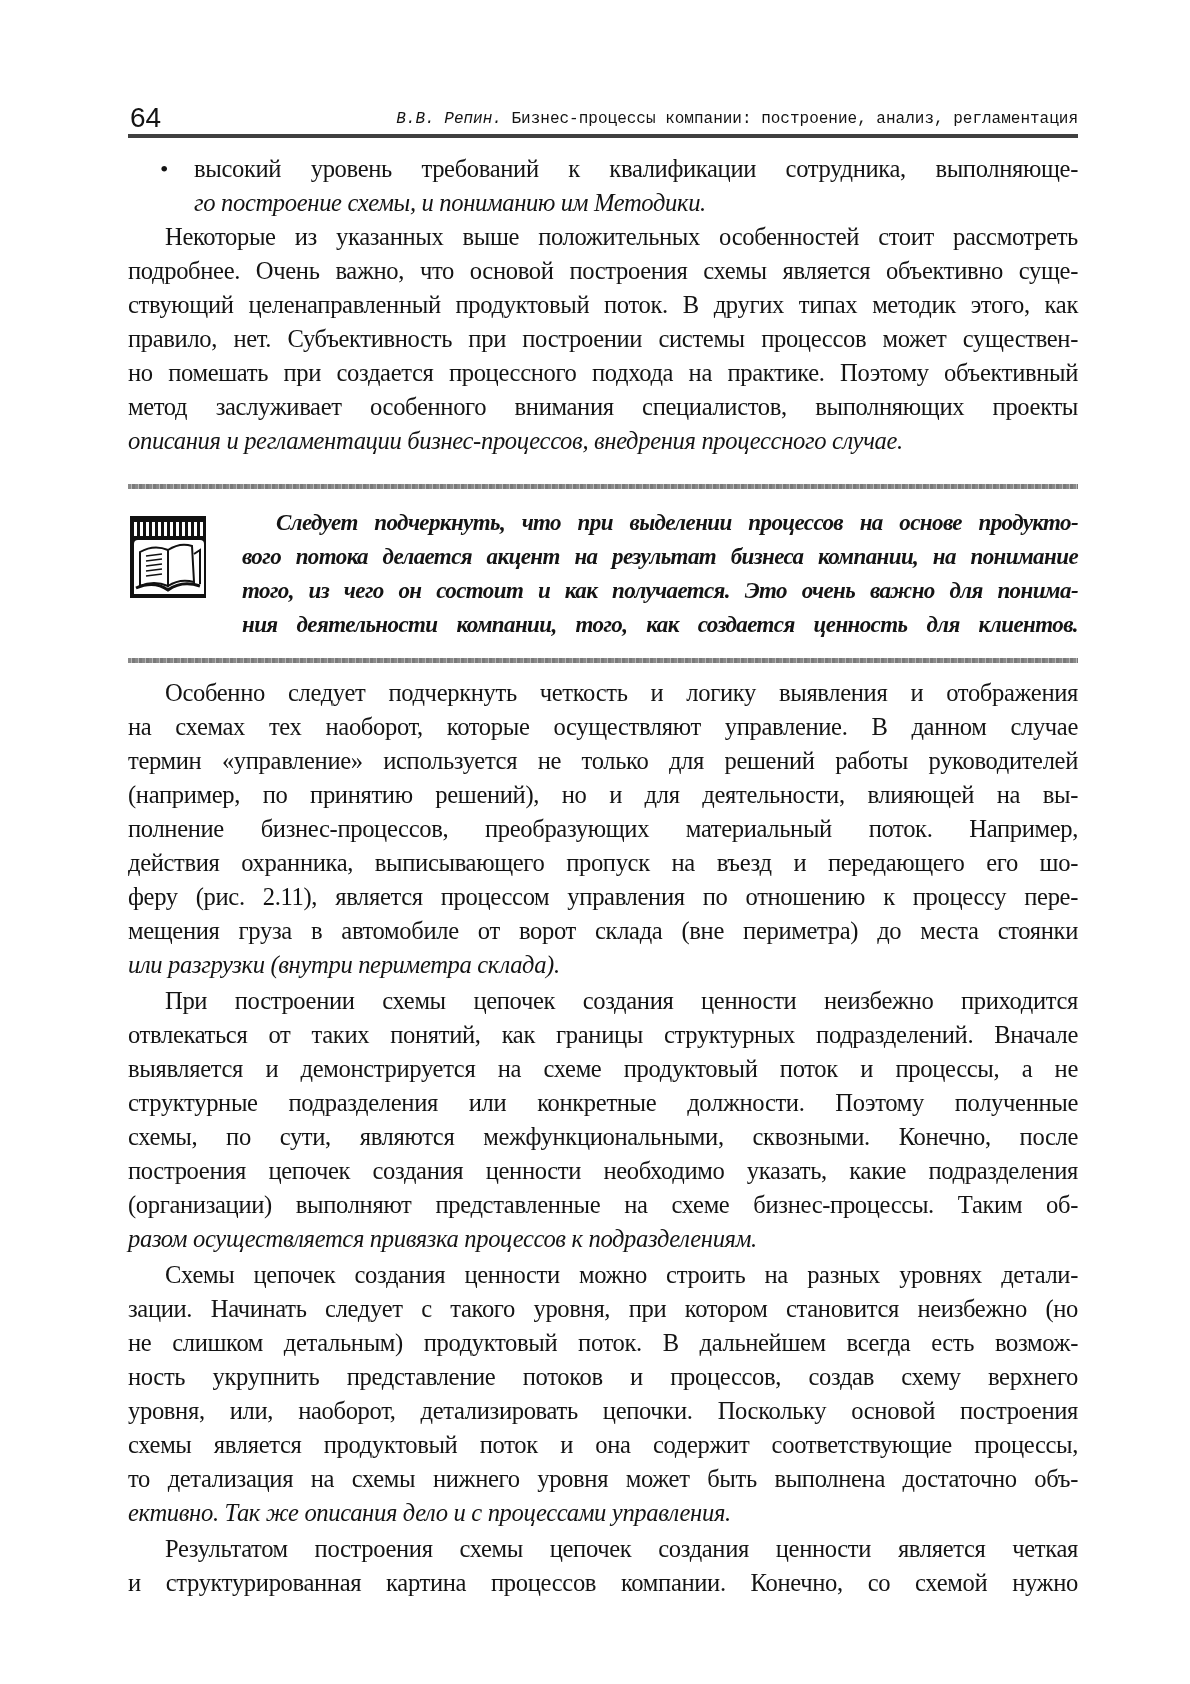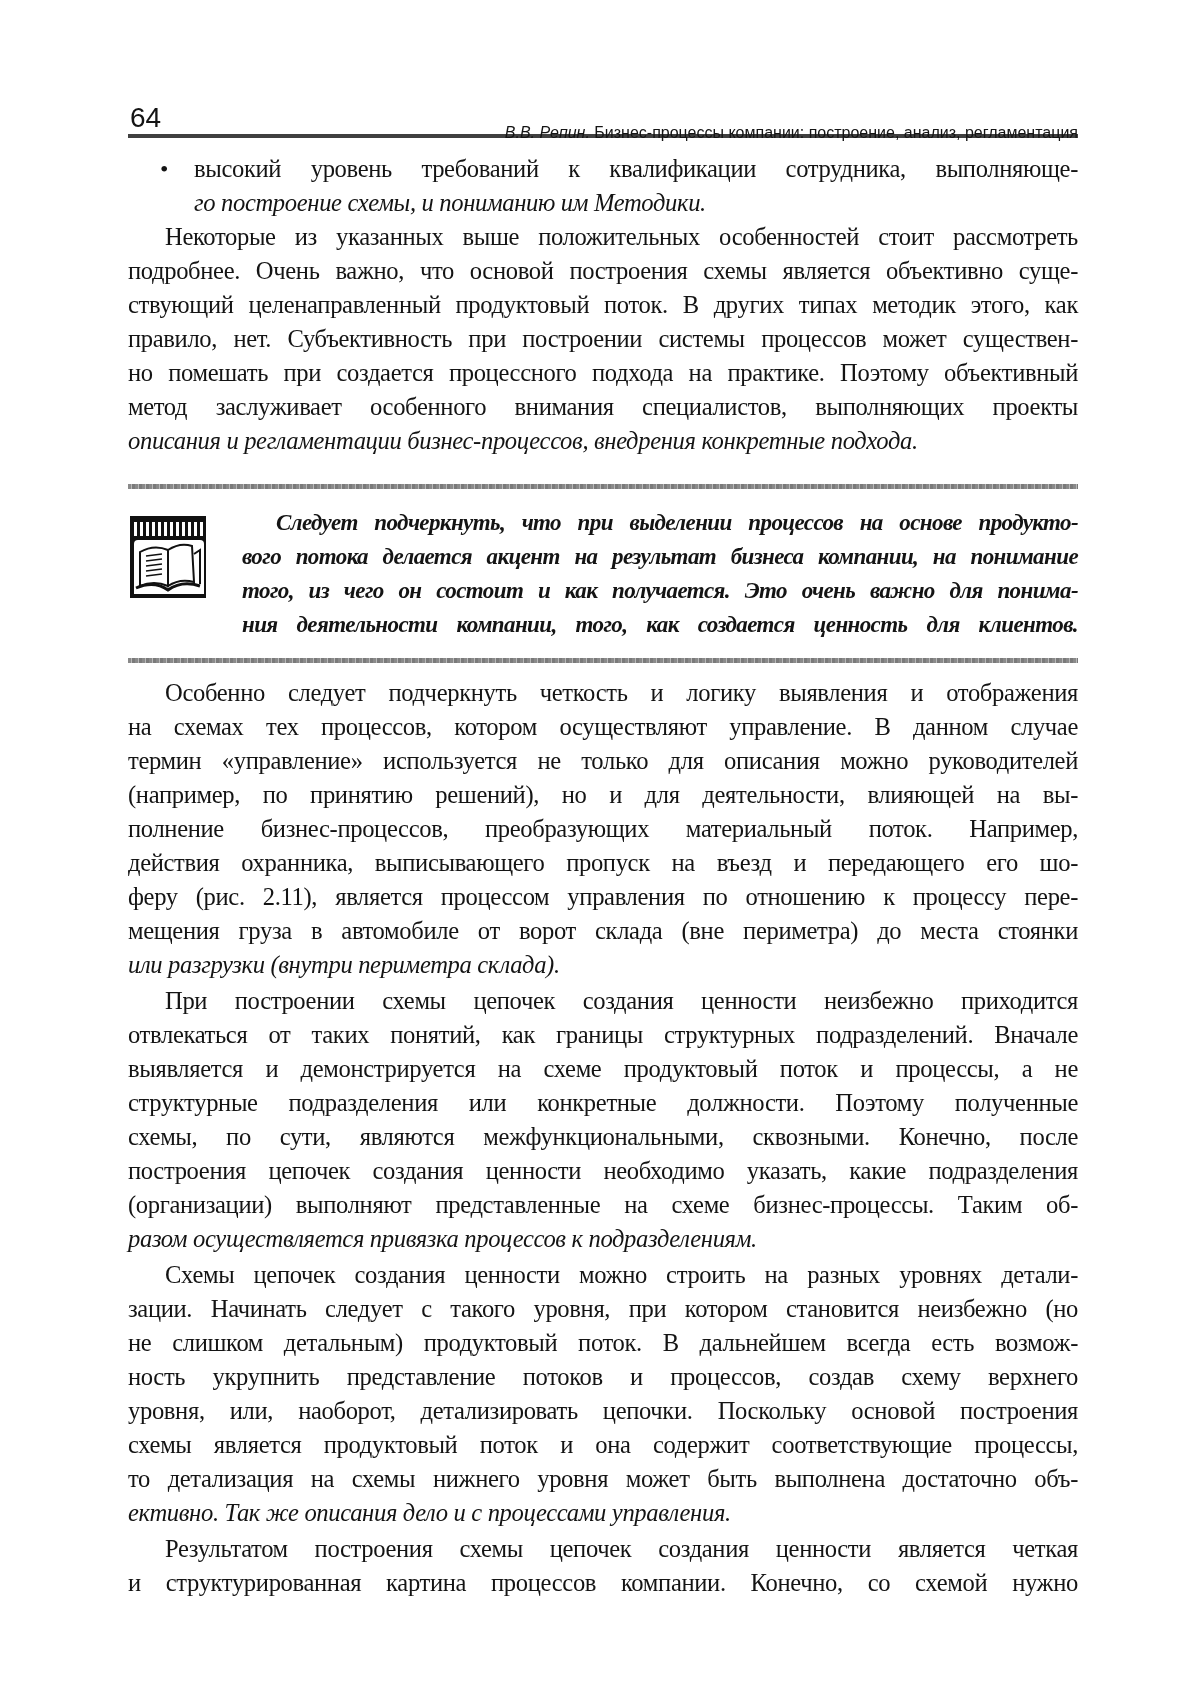--- a/index.html
+++ b/index.html
@@ -1,20 +1,20 @@
 <!DOCTYPE html>
 <html><head>
   <meta charset="utf-8">
   <style>
     html, body { margin: 0; padding: 0; background: #ffffff; }
     body { width: 1190px; height: 1684px; position: relative; overflow: hidden; color: #141414; }
     .page { position: absolute; left: 0; top: 0; width: 1190px; height: 1684px; }
     .header { position: absolute; left: 128px; top: 100px; width: 950px; height: 34px; border-bottom: 4px solid #404040; }
     .page-num { position: absolute; left: 2px; top: 4px; font-family: "Liberation Sans", sans-serif; font-size: 28px; line-height: 28px; }
-    .running { position: absolute; right: 0; top: 24px; font-family: Liberation Sans, sans-serif; font-size: 16px; line-height: 18px; white-space: nowrap; }
+    .running { position: absolute; right: 0; top: 10px; font-family: Liberation Mono, monospace; font-size: 16px; line-height: 18px; white-space: nowrap; }
     .running .author { font-style: italic; }
     .body { font-family: "Liberation Serif", serif; font-size: 24.6px; letter-spacing: -0.35px; }
     .ln { position: absolute; left: 128px; width: 950px; height: 34px; line-height: 34px; white-space: nowrap; text-align: justify; text-align-last: justify; }
     .ln.indent { left: 165px; width: 913px; }
     .ln.last { text-align-last: left; font-style: italic; }
     .ln.bullet-line { left: 194px; width: 884px; }
     .ln.bullet-cont { left: 194px; width: 884px; }
     .bullet { position: absolute; left: 160px; width: 20px; height: 34px; line-height: 34px; font-size: 24px; }
     .rule { position: absolute; left: 128px; width: 950px; height: 5px; background: repeating-linear-gradient(90deg, #8a8a8a 0 3px, #b9b9b9 3px 4px, #7a7a7a 4px 7px); }
     .note { font-family: "Liberation Serif", serif; font-style: italic; font-weight: bold; font-size: 23px; letter-spacing: -0.6px; }
@@ -37,21 +37,21 @@
     <span class="bullet" style="top:152px">•</span>
     <div class="ln bullet-line" style="top:152px">высокий уровень требований к квалификации сотрудника, выполняюще-</div>
     <div class="ln bullet-cont last" style="top:186px">го построение схемы, и пониманию им Методики.</div>
 
     <div class="ln indent" style="top:220px">Некоторые из указанных выше положительных особенностей стоит рассмотреть</div>
     <div class="ln" style="top:254px">подробнее. Очень важно, что основой построения схемы является объективно суще-</div>
     <div class="ln" style="top:288px">ствующий целенаправленный продуктовый поток. В других типах методик этого, как</div>
     <div class="ln" style="top:322px">правило, нет. Субъективность при построении системы процессов может существен-</div>
     <div class="ln" style="top:356px">но помешать при создается процессного подхода на практике. Поэтому объективный</div>
     <div class="ln" style="top:390px">метод заслуживает особенного внимания специалистов, выполняющих проекты</div>
-    <div class="ln last" style="top:424px">описания и регламентации бизнес-процессов, внедрения конкретные подхода.</div>
+    <div class="ln last" style="top:424px">описания и регламентации бизнес-процессов, внедрения процессного случае.</div>
   </div>
 
   <div class="rule" style="top:484px"></div>
 
   <div class="book-icon">
     <svg width="80" height="86" viewBox="0 0 80 86">
       <rect x="2" y="2" width="76" height="82" fill="#111"></rect>
       <g fill="#fff">
         <rect x="6" y="8" width="3" height="14"></rect>
           <rect x="12" y="8" width="3" height="14"></rect>
@@ -86,22 +86,22 @@
     <div class="ln" style="top:540px">вого потока делается акцент на результат бизнеса компании, на понимание</div>
     <div class="ln" style="top:574px">того, из чего он состоит и как получается. Это очень важно для понима-</div>
     <div class="ln" style="top:608px">ния деятельности компании, того, как создается ценность для клиентов.</div>
   </div>
 
   <div class="rule" style="top:658px"></div>
 
   <div class="body">
 
     <div class="ln indent" style="top:676px">Особенно следует подчеркнуть четкость и логику выявления и отображения</div>
-    <div class="ln" style="top:710px">на схемах тех процессов, котором осуществляют управление. В данном случае</div>
-    <div class="ln" style="top:744px">термин «управление» используется не только для описания можно руководителей</div>
+    <div class="ln" style="top:710px">на схемах тех наоборот, которые осуществляют управление. В данном случае</div>
+    <div class="ln" style="top:744px">термин «управление» используется не только для решений работы руководителей</div>
     <div class="ln" style="top:778px">(например, по принятию решений), но и для деятельности, влияющей на вы-</div>
     <div class="ln" style="top:812px">полнение бизнес-процессов, преобразующих материальный поток. Например,</div>
     <div class="ln" style="top:846px">действия охранника, выписывающего пропуск на въезд и передающего его шо-</div>
     <div class="ln" style="top:880px">феру (рис. 2.11), является процессом управления по отношению к процессу пере-</div>
     <div class="ln" style="top:914px">мещения груза в автомобиле от ворот склада (вне периметра) до места стоянки</div>
     <div class="ln last" style="top:948px">или разгрузки (внутри периметра склада).</div>
 
     <div class="ln indent" style="top:984px">При построении схемы цепочек создания ценности неизбежно приходится</div>
     <div class="ln" style="top:1018px">отвлекаться от таких понятий, как границы структурных подразделений. Вначале</div>
     <div class="ln" style="top:1052px">выявляется и демонстрируется на схеме продуктовый поток и процессы, а не</div>

